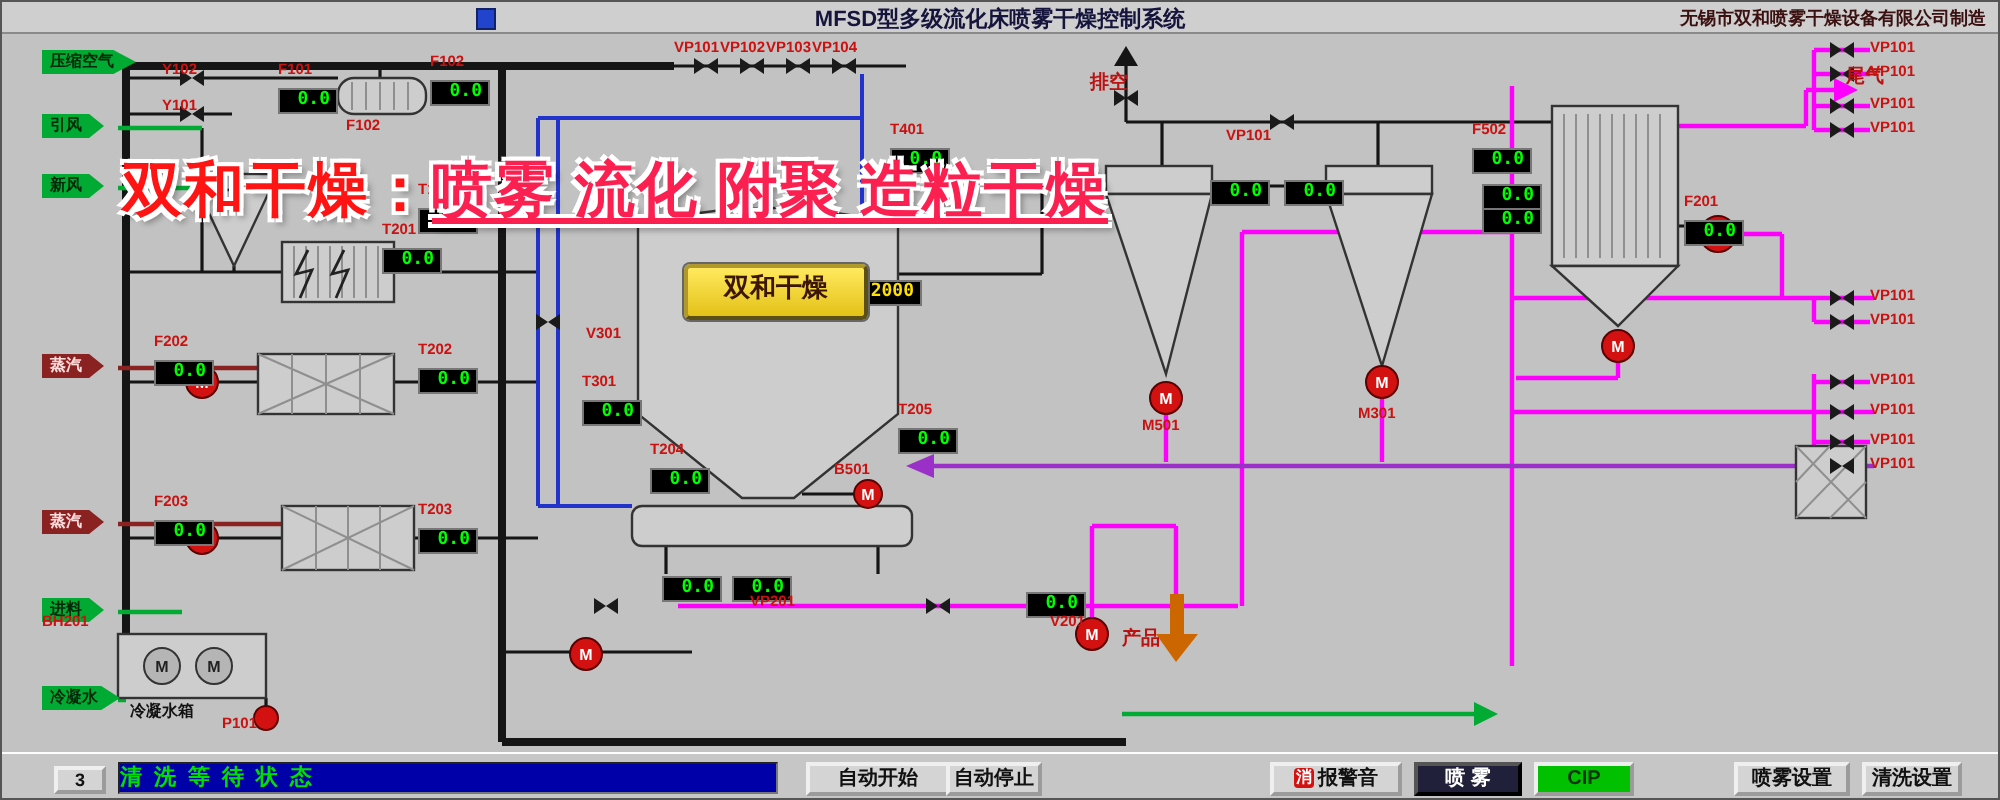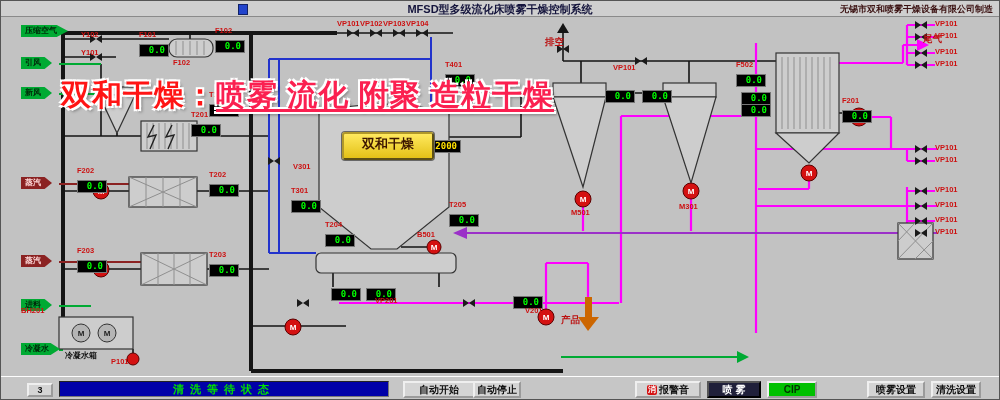--- a/index.html
+++ b/index.html
@@ -28,21 +28,21 @@
   .disp .dval{display:inline-block;background:#000;color:var(--display-green,#00ff00);font-family:"DejaVu Sans Mono",monospace;font-size:9px;font-weight:bold;padding:1px 3px;border:1px solid #777;min-width:22px;text-align:right;}
   .disp.yellow .dval{color:#ffe000;min-width:32px;}
   
   .estop{position:absolute;left:341px;top:131px;width:88px;height:24px;background:linear-gradient(#ffe95e,#e3c117);border:2px outset #b0982a;border-radius:3px;color:#3c1600;font-size:13px;font-weight:bold;text-align:center;line-height:20px;z-index:26;box-shadow:0 0 0 1px #666;cursor:pointer;}
   
   .wm{position:absolute;left:60px;top:74px;z-index:50;font-weight:bold;font-size:30px;white-space:nowrap;letter-spacing:1px;pointer-events:none;}
   .wm .brand{color:#ff1414;text-shadow:-2px -2px 0 #fff,2px -2px 0 #fff,-2px 2px 0 #fff,2px 2px 0 #fff,3px 3px 3px rgba(0,0,0,.35);}
   .wm .slogan{color:#fb2050;text-shadow:-2px -2px 0 #fff,2px -2px 0 #fff,-2px 2px 0 #fff,2px 2px 0 #fff,3px 3px 3px rgba(0,0,0,.35);text-decoration:underline;text-decoration-thickness:3px;text-underline-offset:4px;}
   
   #statusbar{position:absolute;left:0;top:375px;width:1000px;height:25px;background:#c6c6c6;border-top:1px solid #fdfdfd;z-index:60;}
-  .statusmsg{position:absolute;left:58px;top:4px;width:330px;height:16px;background:var(--status-blue,#0000a8);border:1px inset #777;color:#00e000;font-size:11px;font-weight:bold;text-align:center;line-height:15px;letter-spacing:6px;box-sizing:border-box;}
+  .statusmsg{position:absolute;left:58px;top:4px;width:330px;height:16px;background:var(--status-blue,#0000a8);border:1px inset #777;color:#00e000;font-size:11px;font-weight:bold;text-align:left;line-height:15px;letter-spacing:6px;box-sizing:border-box;}
   .sbtn{position:absolute;top:4px;height:17px;background:#d4d4d4;border:2px outset #efefef;font-family:"Liberation Sans",sans-serif;font-size:10px;font-weight:bold;color:#111;text-align:center;line-height:12px;cursor:pointer;padding:0;box-sizing:border-box;}
   .sbtn.dark{background:#20203a;color:#fff;border-color:#555;}
   .sbtn.cip{background:var(--cip-green,#00c000);color:#003300;}
   .sbtn .alicon{display:inline-block;width:10px;height:10px;background:#d41111;border-radius:2px;color:#fff;font-size:8px;line-height:10px;vertical-align:middle;margin-right:2px;}
   .corner{left:26px;width:26px;height:14px;top:6px;font-size:9px;line-height:9px;}
 </style>
 </head>
 <body>
 
 <div id="screen">

